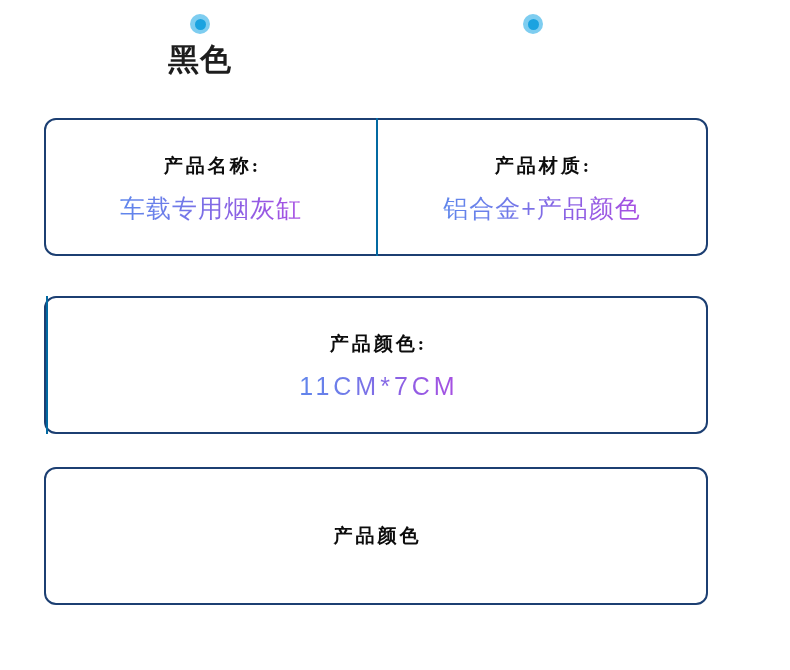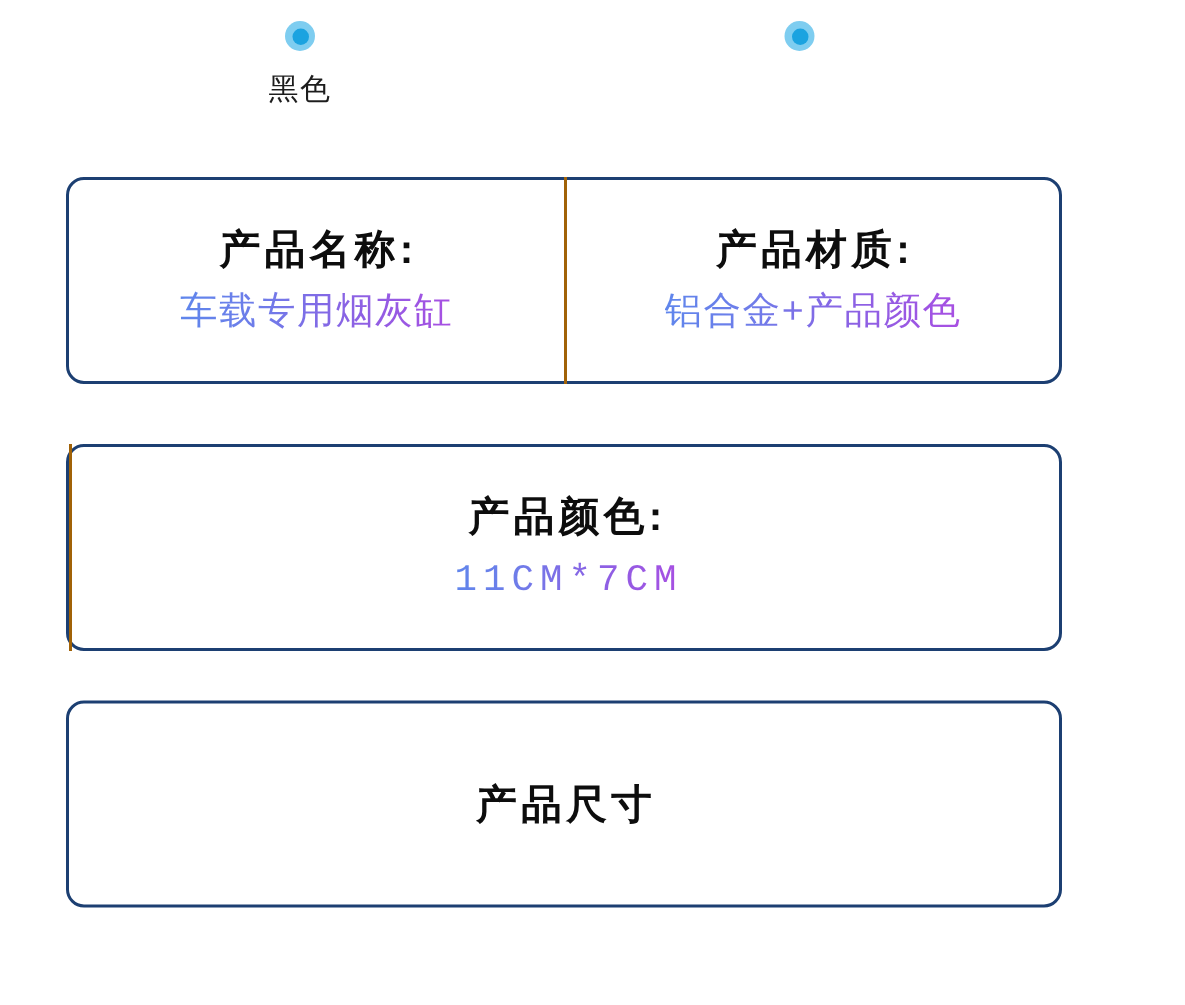--- a/index.html
+++ b/index.html
@@ -46,24 +46,24 @@
   .color-dot::after {
     content: "";
     display: block;
     width: 11px;
     height: 11px;
     border-radius: 50%;
     background: #1ba3e0;
   }
   .color-label {
     margin-top: 9px;
-    font-size: 20px;
+    font-size: 31px;
     line-height: 34px;
     color: #1d1d1d;
-    font-weight: 400;
+    font-weight: 700;
     letter-spacing: 1px;
     white-space: nowrap;
   }
 
   
   .spec-table {
     position: absolute;
     left: 44px;
     width: 664px;
   }
@@ -87,47 +87,47 @@
     flex: 1 1 50%;
     box-sizing: border-box;
     display: flex;
     flex-direction: column;
     align-items: center;
     justify-content: center;
     padding: 0 6px;
     overflow: hidden;
   }
   .spec-cell--right {
-    border-left: 2px solid #a16207;
+    border-left: 2px solid #0369a1;
     margin: -2px 0;
     padding-top: 2px;
     padding-bottom: 2px;
   }
 
   .spec-label {
-    font-size: 27px;
+    font-size: 19px;
     line-height: 30px;
     font-weight: bold;
     color: #0d0d0d;
     letter-spacing: 3px;
     white-space: nowrap;
     text-indent: 3px;
+    font-family: Liberation Serif, serif;
   }
   .spec-value {
     margin-top: 12px;
     font-size: 25px;
     line-height: 31px;
     font-weight: 500;
     letter-spacing: 1px;
     white-space: nowrap;
     background-image: linear-gradient(90deg, #5f86ec 0%, #6f7ce9 30%, #8a62e4 62%, #a84fe2 100%);
     -webkit-background-clip: text;
     background-clip: text;
     color: transparent;
-    font-family: Liberation Mono, monospace;
     -webkit-text-fill-color: transparent;
   }
   .spec-value--wide {
     letter-spacing: 4px;
     text-indent: 4px;
   }
 </style>
 </head>
 <body>
 
@@ -159,17 +159,17 @@
 
   <div class="spec-row spec-row--2">
     <div class="spec-cell spec-cell--right">
       <div class="spec-label">产品颜色:</div>
       <div class="spec-value spec-value--wide">11CM*7CM</div>
     </div>
   </div>
 
   <div class="spec-row spec-row--3">
     <div class="spec-cell spec-cell--left">
-      <div class="spec-label">产品尺寸</div>
+      <div class="spec-label">产品颜色</div>
     </div>
   </div>
 
 </div>
 
 </body></html>

